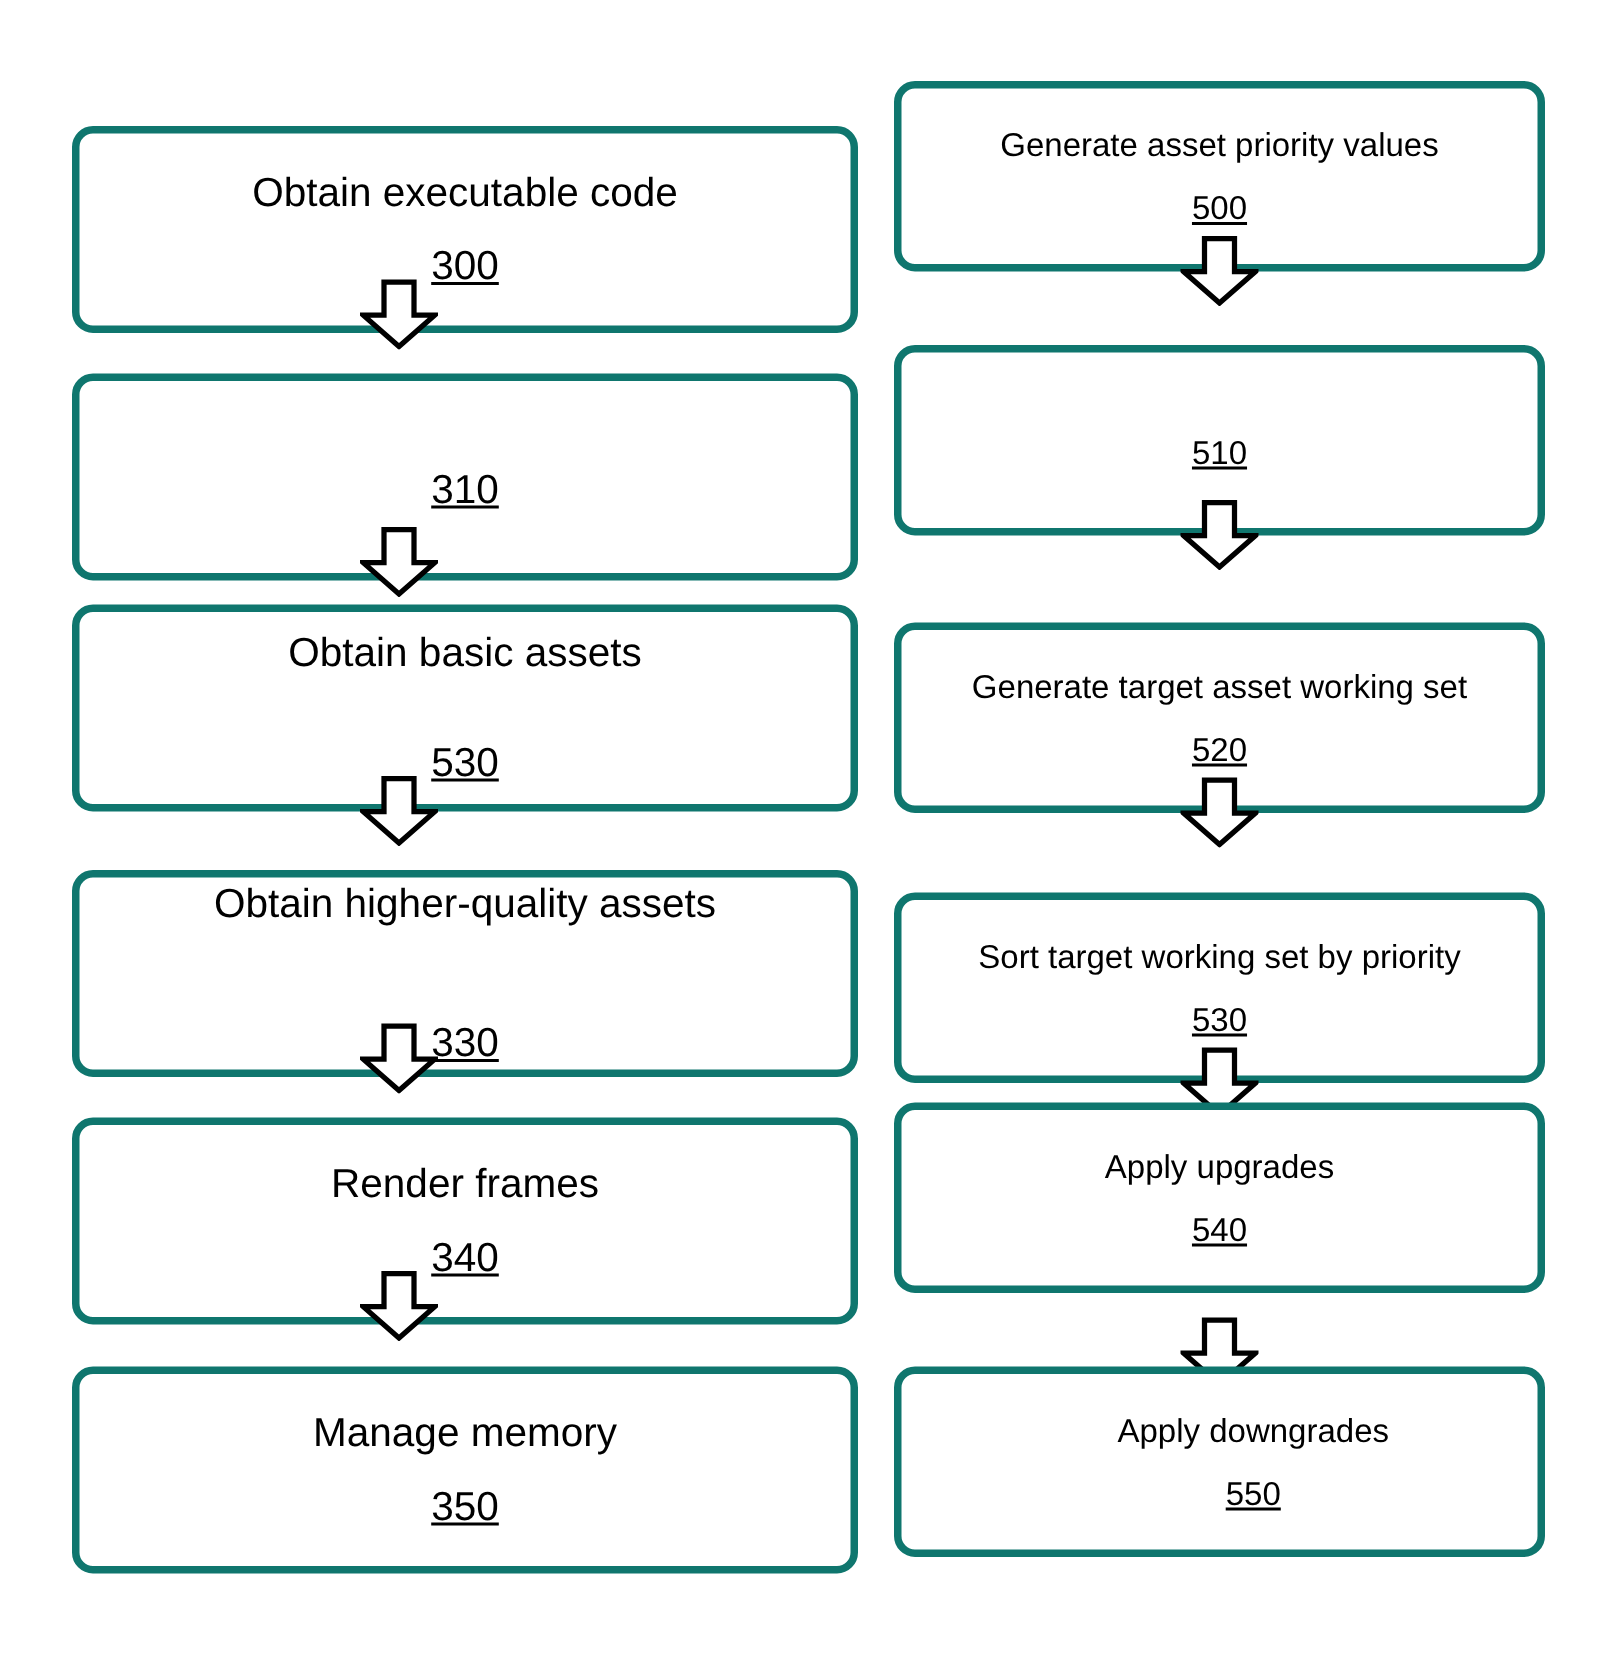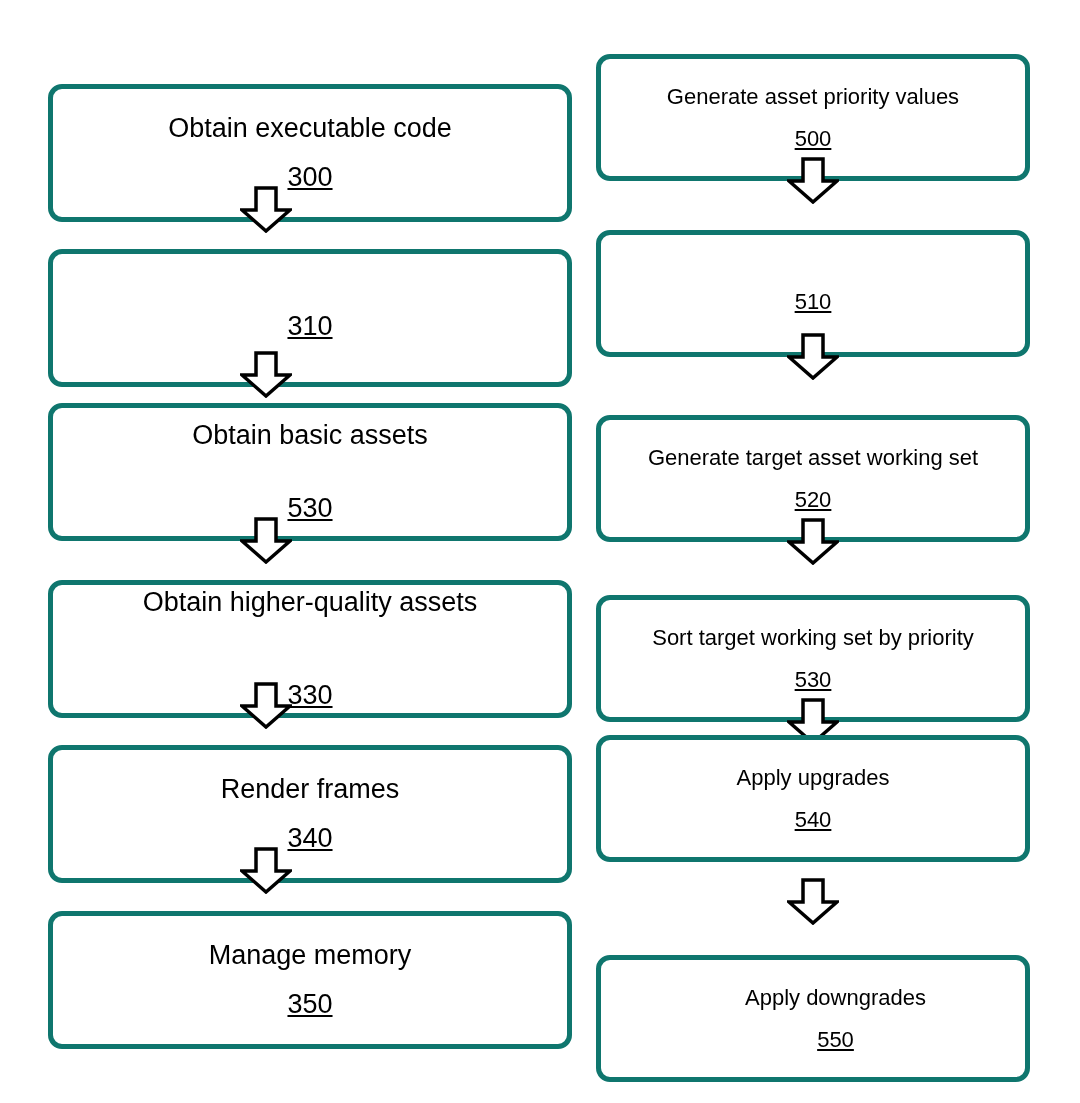--- a/index.html
+++ b/index.html
@@ -77,21 +77,21 @@
   #node-330 { top: 553px; gap: 44px; }
   #node-340 { top: 718px; }
   #node-350 { top: 884px; }
 
   
   #node-500 { top: 27px; }
   #node-510 { top: 203px; }
   #node-520 { top: 388px; }
   #node-530 { top: 568px; }
   #node-540 { top: 708px; }
-  #node-550 { top: 928px; padding-left: 45px; }
+  #node-550 { top: 884px; padding-left: 45px; }
 
   
   .arrow-connector {
     position: absolute;
     width: 52px;
     height: 47px;
   }
   #column-left  .arrow-connector { left: 240px; }
   #column-right .arrow-connector { left: 227px; }
 

